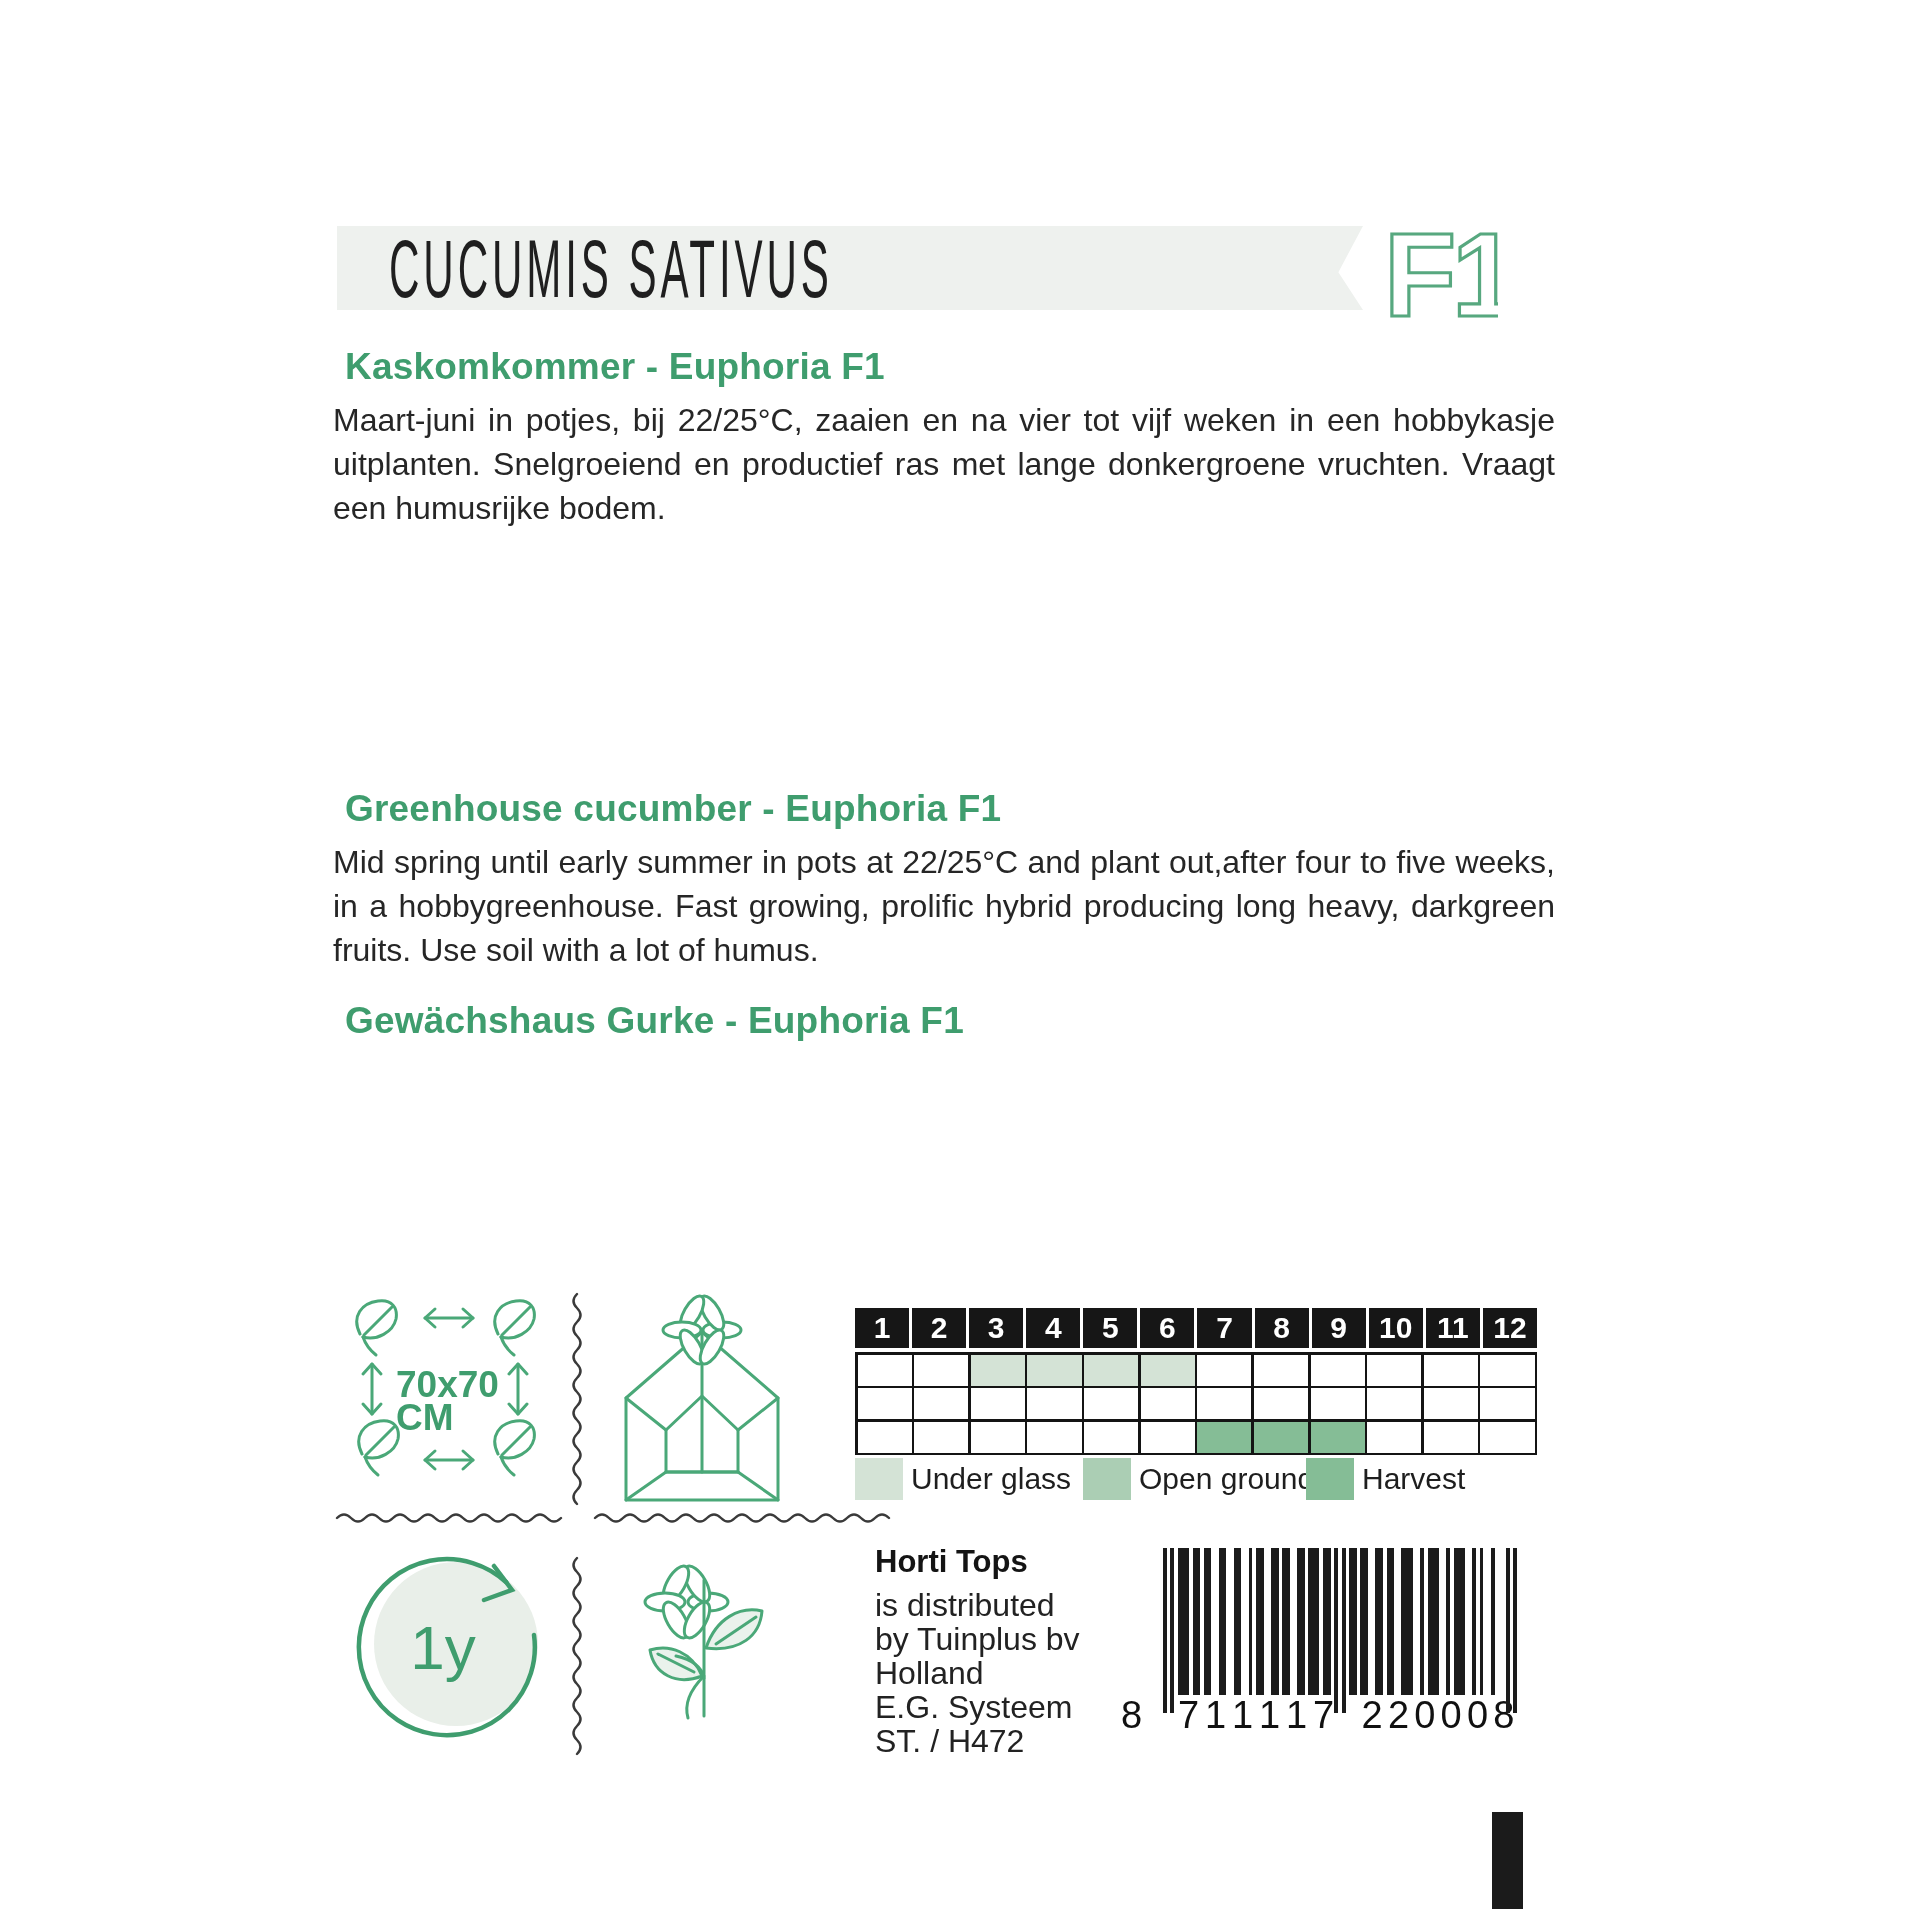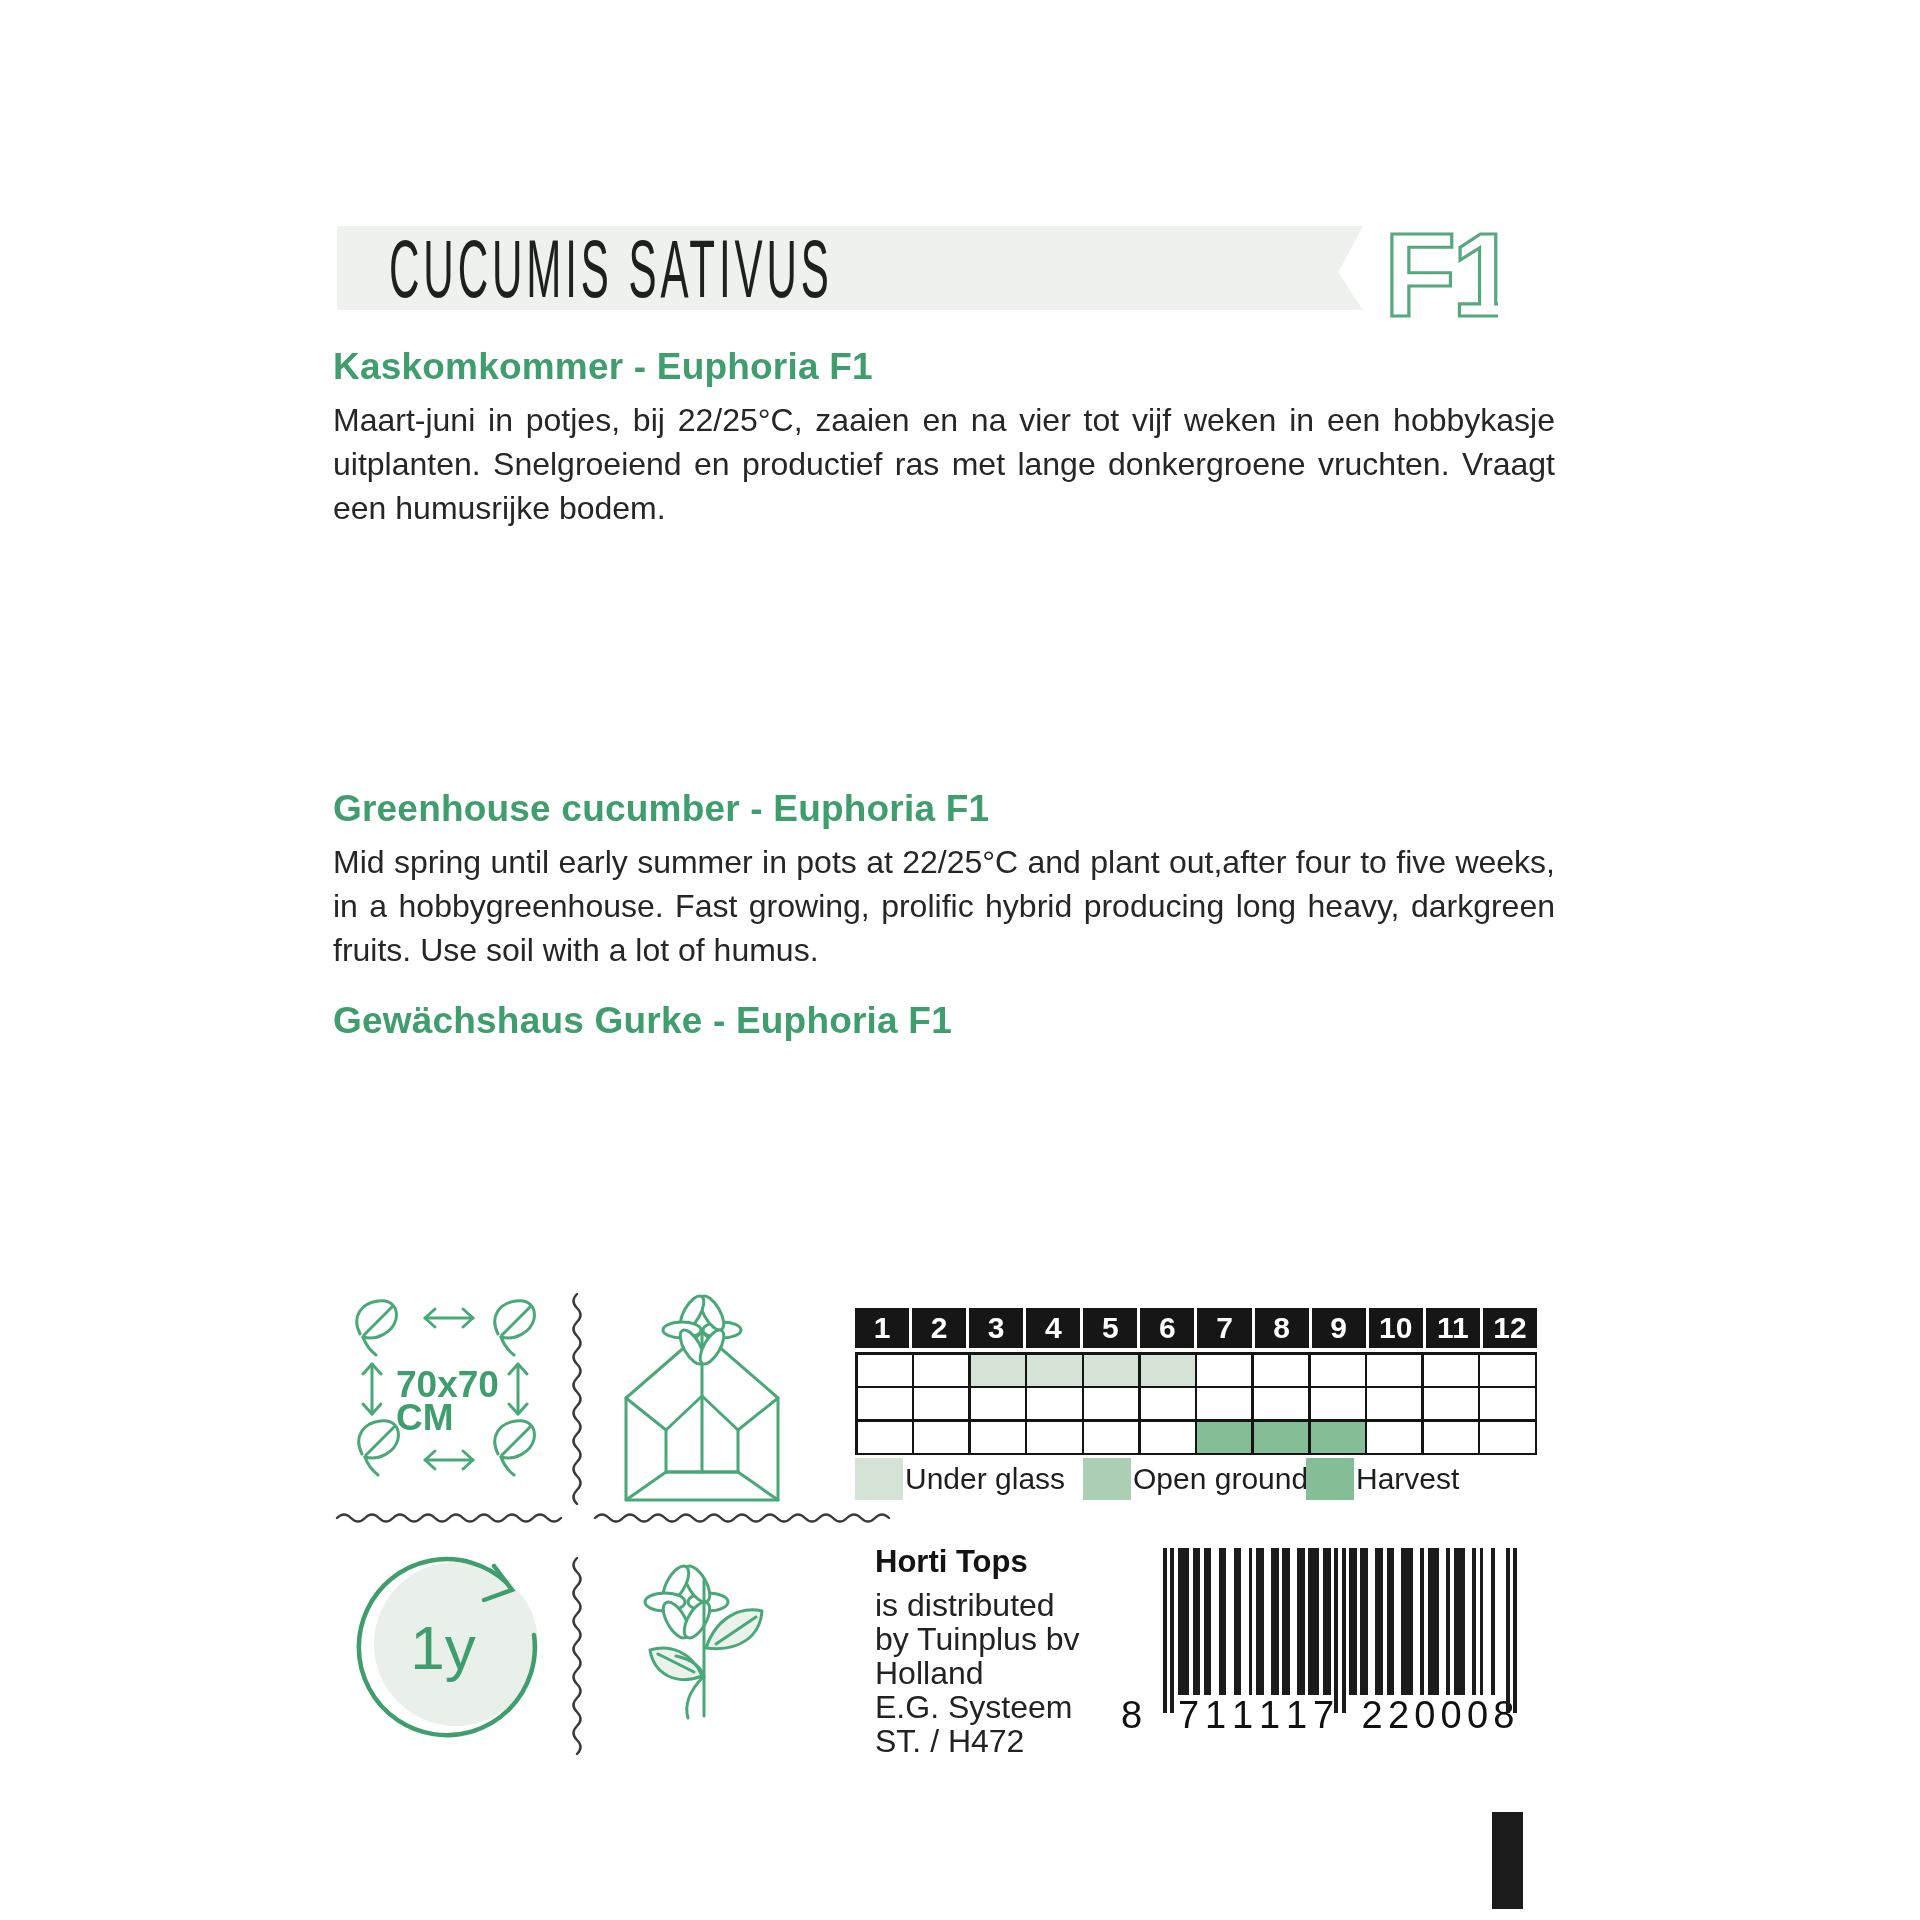--- a/index.html
+++ b/index.html
@@ -8,21 +8,21 @@
 
   
   .banner{position:absolute;left:337px;top:226px;width:1026px;height:84px;background:#eef1ee;
           clip-path:polygon(0 0,100% 0,97.6% 55%,100% 100%,0 100%);display:flex;align-items:center;}
   .banner-title{display:inline-block;margin-left:52px;font-size:54px;font-weight:400;color:#1f1f1f;
                 letter-spacing:5px;white-space:nowrap;transform:scale(0.78,1.52);transform-origin:left center;}
   .f1-badge{position:absolute;left:1378px;top:198px;width:120px;height:145px;}
 
   
   .section{position:absolute;left:333px;width:1222px;}
-  .section h2{margin:0 0 10px 0;font-size:37px;font-weight:700;color:#3f9d6e;letter-spacing:0.2px;}
+  .section h2{margin:0 0 10px 12px;font-size:37px;font-weight:700;color:#3f9d6e;letter-spacing:0.2px;}
   .section p{margin:0;font-size:32px;line-height:1.38;color:#262626;text-align:justify;}
   .sec-nl{top:346px;} .sec-fr{top:572px;} .sec-en{top:788px;} .sec-de{top:1000px;}
 
   
   .ico{position:absolute;}
   svg.linework{stroke:#4aa878;stroke-width:3;fill:none;stroke-linecap:round;stroke-linejoin:round;}
   .spacing-label{position:absolute;left:396px;top:1368px;width:104px;text-align:left;
                  font-size:37px;line-height:33px;font-weight:700;color:#3f9d6e;}
   .cycle-label{position:absolute;left:388px;top:1612px;width:110px;text-align:center;
                font-size:62px;font-weight:400;color:#3f9d6e;}
@@ -33,21 +33,21 @@
   .cal-months{position:absolute;left:855px;top:1308px;width:682px;height:40px;display:grid;
               grid-template-columns:repeat(12,1fr);gap:3px;}
   .cal-month{background:#161616;color:#ffffff;font-size:30px;font-weight:700;
              display:flex;align-items:center;justify-content:center;}
   .cal-body{position:absolute;left:855px;top:1352px;width:677px;height:98px;background:#141414;
             display:grid;grid-template-columns:repeat(12,1fr);grid-template-rows:repeat(3,1fr);
             gap:2.5px;padding:2.5px;}
   .cal-cell{background:#ffffff;}
   .legend-item{position:absolute;top:1458px;display:flex;align-items:center;}
   .legend-swatch{width:48px;height:42px;}
-  .legend-label{margin-left:2px;font-size:30px;color:#1e1e1e;}
+  .legend-label{margin-left:8px;font-size:30px;color:#1e1e1e;}
 
   
   .distributor{position:absolute;left:875px;top:1544px;width:300px;}
   .distributor .name{font-size:31px;font-weight:700;color:#141414;margin-bottom:8px;}
   .distributor .line{font-size:32px;line-height:34px;color:#222222;}
   .barcode{position:absolute;left:1163px;top:1548px;width:354px;height:195px;}
   .barcode .bar{position:absolute;top:0;background:#1b1b1b;}
   .bc-digit{position:absolute;font-size:38px;color:#111111;top:146px;}
   .bc-prefix{left:-42px;}
   .bc-left{left:12px;width:162px;display:flex;justify-content:space-around;}

